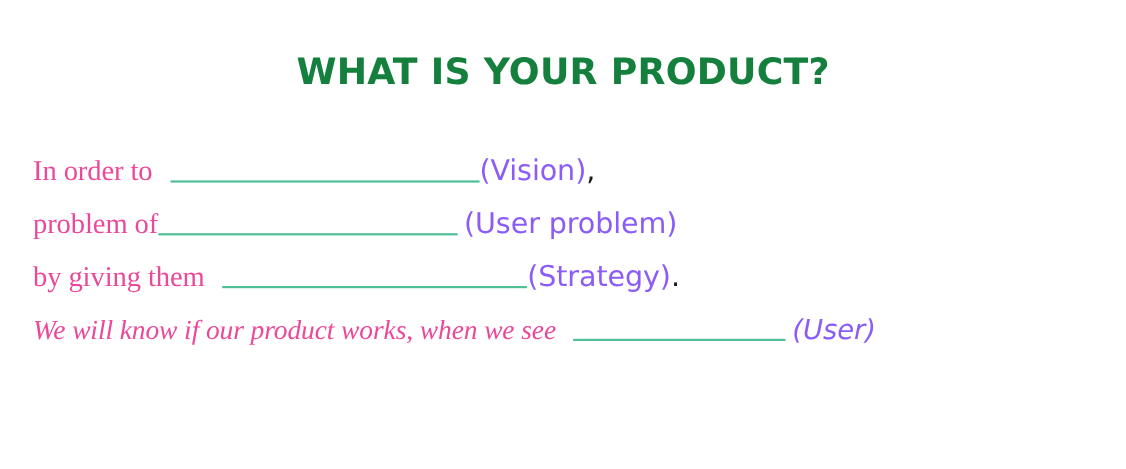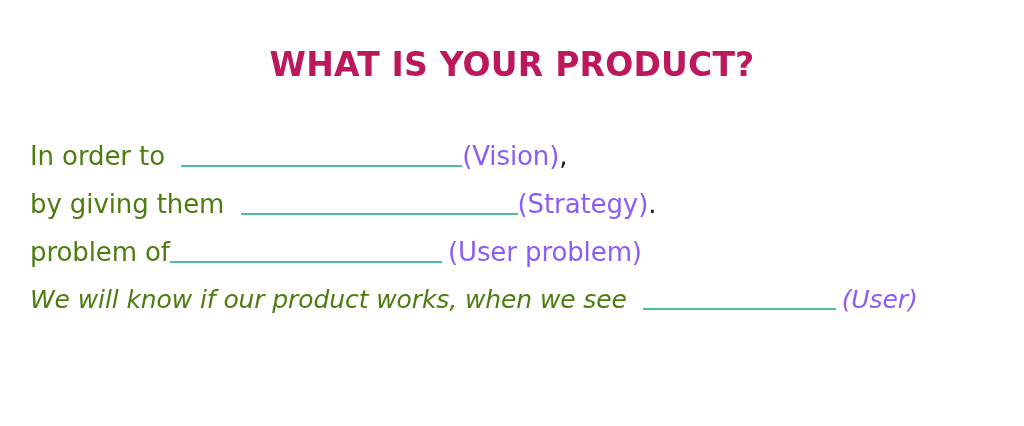--- a/index.html
+++ b/index.html
@@ -21,21 +21,21 @@
     background: #ffffff;
     box-sizing: border-box;
   }
 
   .title {
     position: absolute;
     top: 46px;
     left: 0;
     width: 1024px;
     text-align: center;
-    color: #be185d;
+    color: #15803d;
     font-family: "DejaVu Sans", sans-serif;
     font-size: 33px;
     font-weight: bold;
     letter-spacing: 0.2px;
     line-height: 38px;
     white-space: nowrap;
   }
 
   .body-block {
     position: absolute;
@@ -54,21 +54,22 @@
     color: #1a1a1a;
     letter-spacing: -0.1px;
   }
 
   .fill-line.italic {
     font-style: italic;
     font-size: 25px;
   }
 
   .lead {
-    color: #4d7c0f;
+    color: #ec4899;
+    font-family: Liberation Serif, serif;
   }
 
   .blank {
     display: inline-block;
     vertical-align: baseline;
     border-bottom: 2px solid #4fbf95;
     height: 24px;
     margin: 0 0 0 0;
     position: relative;
     top: 2px;
@@ -100,26 +101,26 @@
 
   <div class="body-block">
 
     <div class="fill-line">
       <span class="lead">In order to</span>
       <span class="blank w-std gap-before"></span><span class="hint">(Vision)</span><span class="punct">,</span>
     </div>
 
 
     <div class="fill-line">
-      <span class="lead">by giving them</span>
-      <span class="blank w-std4 gap-before"></span><span class="hint">(Strategy)</span><span class="punct">.</span>
+      <span class="lead">problem of</span><span class="blank w-std3 gap-after"></span><span class="hint">(User problem)</span><span class="punct"></span>
     </div>
 
     <div class="fill-line">
-      <span class="lead">problem of</span><span class="blank w-std3 gap-after"></span><span class="hint">(User problem)</span><span class="punct"></span>
+      <span class="lead">by giving them</span>
+      <span class="blank w-std4 gap-before"></span><span class="hint">(Strategy)</span><span class="punct">.</span>
     </div>
 
     <div class="fill-line italic">
       <span class="lead">We will know if our product works, when we see</span>
       <span class="blank w-short gap-before gap-after"></span><span class="hint">(User)</span><span class="punct"></span>
     </div>
 
   </div>
 </div>
 

